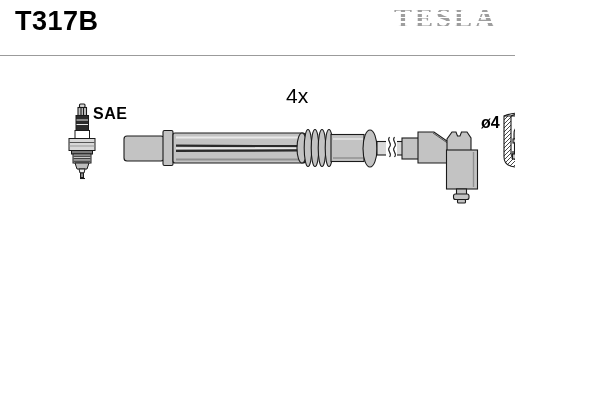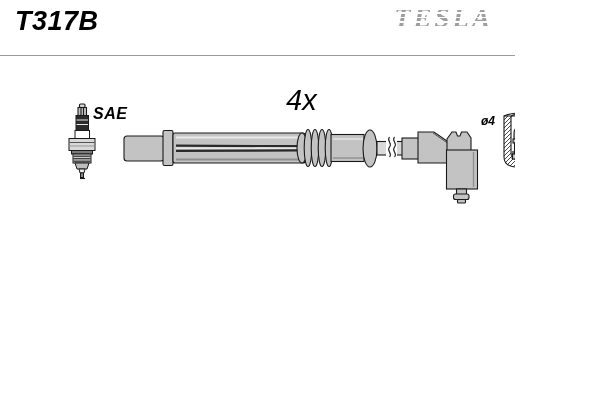--- a/index.html
+++ b/index.html
@@ -3,21 +3,21 @@
 <meta charset="utf-8">
 <style>
   :root{
     --part-fill:#c3c3c3; --part-fill-light:#d9d9d9; --outline:#1a1a1a;
     --brand-gray:#9e9e9e; --divider:#9b9b9b; --background:#ffffff;
   }
   html,body{margin:0;padding:0;}
   .page{
     position:relative; width:515px; height:400px;
     background:var(--background); overflow:hidden;
-    font-family:"Liberation Sans", sans-serif; color:#000;font-style:italic;
+    font-family:"Liberation Sans", sans-serif; color:#000;
   }
   .abs{position:absolute;}
   .part-number{
     left:15px; top:6px; font-size:27px; font-weight:bold; letter-spacing:.5px;
   }
   .subtitle{
     left:16px; top:35px; font-size:10px; letter-spacing:.2px;
   }
   .brand{
     left:394px; top:5px; font-size:27px; font-weight:bold;
@@ -27,27 +27,27 @@
   
   .brand::after{
     content:""; position:absolute; inset:0;
     background:repeating-linear-gradient(180deg, transparent 0 3px, var(--background) 3px 4.5px);
     pointer-events:none;
   }
   .divider{
     left:0; top:55px; width:600px; height:1px; background:var(--divider);
   }
   .qty-label{
-    left:286px; top:84px; font-size:29px; font-weight:400;
+    left:286px; top:84px; font-size:21px; font-weight:400;
   }
   .sae-label{
     left:93px; top:105px; font-size:16px; font-weight:bold; letter-spacing:.5px;
   }
   .dia-label{
-    left:481px; top:114px; font-size:12px; font-weight:bold;
+    left:481px; top:114px; font-size:16px; font-weight:bold;
   }
   svg.drawing{position:absolute; left:0; top:0;}
   .part{fill:var(--part-fill); stroke:var(--outline); stroke-width:1.1;}
   .part-light{fill:var(--part-fill-light); stroke:var(--outline); stroke-width:1.1;}
   .ln{fill:none; stroke:var(--outline); stroke-width:1.1;}
 </style>
 </head>
 <body>
 
 <div class="page">

